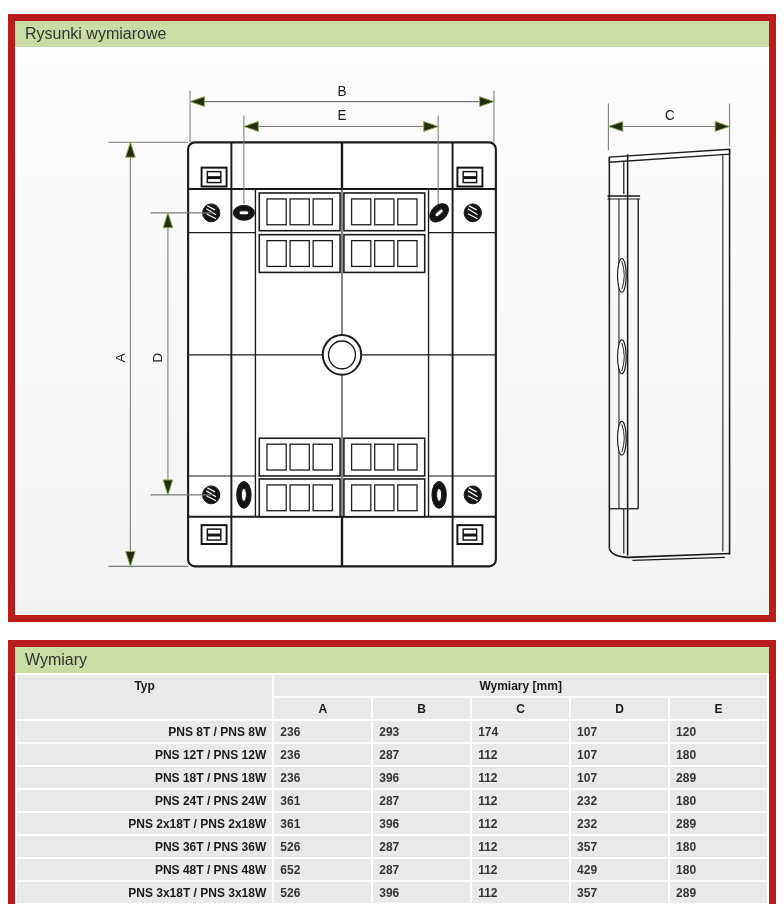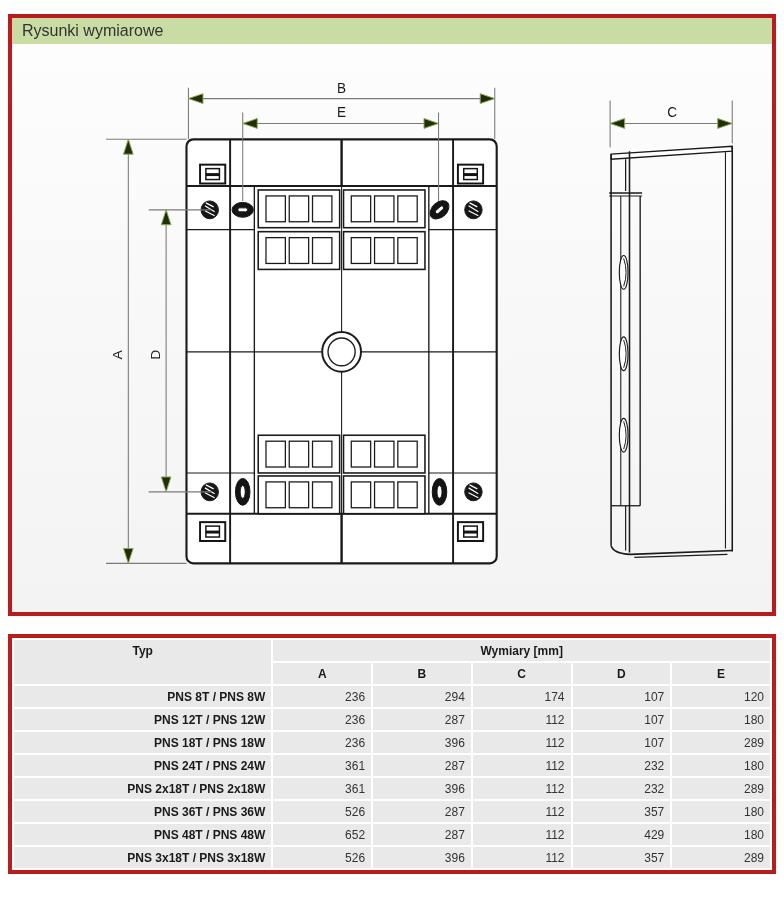--- a/index.html
+++ b/index.html
@@ -3,21 +3,21 @@
 <meta charset="utf-8">
 <style>
   html,body{margin:0;padding:0;background:#ffffff;}
   body{
     width:784px;height:904px;
     font-family:"Liberation Sans",sans-serif;
     color:#222;
     overflow:hidden;
   }
   .page{box-sizing:border-box;width:784px;padding:14px 8px 0 8px;}
-  .panel{border:4px solid #b91c1c;background:#fff;}
+  .panel{border:7px solid #b91c1c;background:#fff;}
   .panel + .panel{margin-top:18px;}
   .section-header{
     background:#c9dca3;
     height:26px;line-height:26px;
     padding:0 10px;
     font-size:16px;color:#333;
   }
   .drawing-area{
     height:568px;
     background:linear-gradient(#fdfdfd,#f3f3f3);
@@ -34,21 +34,21 @@
   th,td{
     background:#e9e9e9;
     font-size:12px;
     height:21px;
     padding:0 6px;
     white-space:nowrap;
   }
   th{font-weight:bold;color:#1a1a1a;text-align:center;}
   th.typ{vertical-align:top;padding-top:4px;}
   td.name{font-weight:bold;color:#1a1a1a;text-align:right;padding-left:6px;}
-  td.val{text-align:right;font-weight:normal;color:#333;}
+  td.val{text-align:left;font-weight:bold;color:#333;}
 </style>
 </head>
 <body>
 
 <div class="page">
 
   <section class="panel">
     <header class="section-header">
       <span>Rysunki wymiarowe</span>
     </header>
@@ -195,20 +195,23 @@
           <text x="340" y="74">E</text>
           <text x="681" y="74">C</text>
           <text x="114" y="313" transform="rotate(-90 114 313)">A</text>
           <text x="153" y="313" transform="rotate(-90 153 313)">D</text>
         </g>
       </svg>
     </div>
   </section>
 
   <section class="panel">
+    <header class="section-header">
+      <span>Wymiary</span>
+    </header>
 
     <div class="table-wrap">
       <table>
         <colgroup>
           <col style="width:34.5%">
           <col style="width:13.1%">
             <col style="width:13.1%">
             <col style="width:13.1%">
             <col style="width:13.1%">
             <col style="width:13.1%">
@@ -223,21 +226,21 @@
             <th>B</th>
             <th>C</th>
             <th>D</th>
             <th>E</th>
           </tr>
         </thead>
         <tbody>
           <tr>
             <td class="name">PNS 8T / PNS 8W</td>
             <td class="val">236</td>
-            <td class="val">294</td>
+            <td class="val">293</td>
             <td class="val">174</td>
             <td class="val">107</td>
             <td class="val">120</td>
           </tr>
           <tr>
             <td class="name">PNS 12T / PNS 12W</td>
             <td class="val">236</td>
             <td class="val">287</td>
             <td class="val">112</td>
             <td class="val">107</td>

